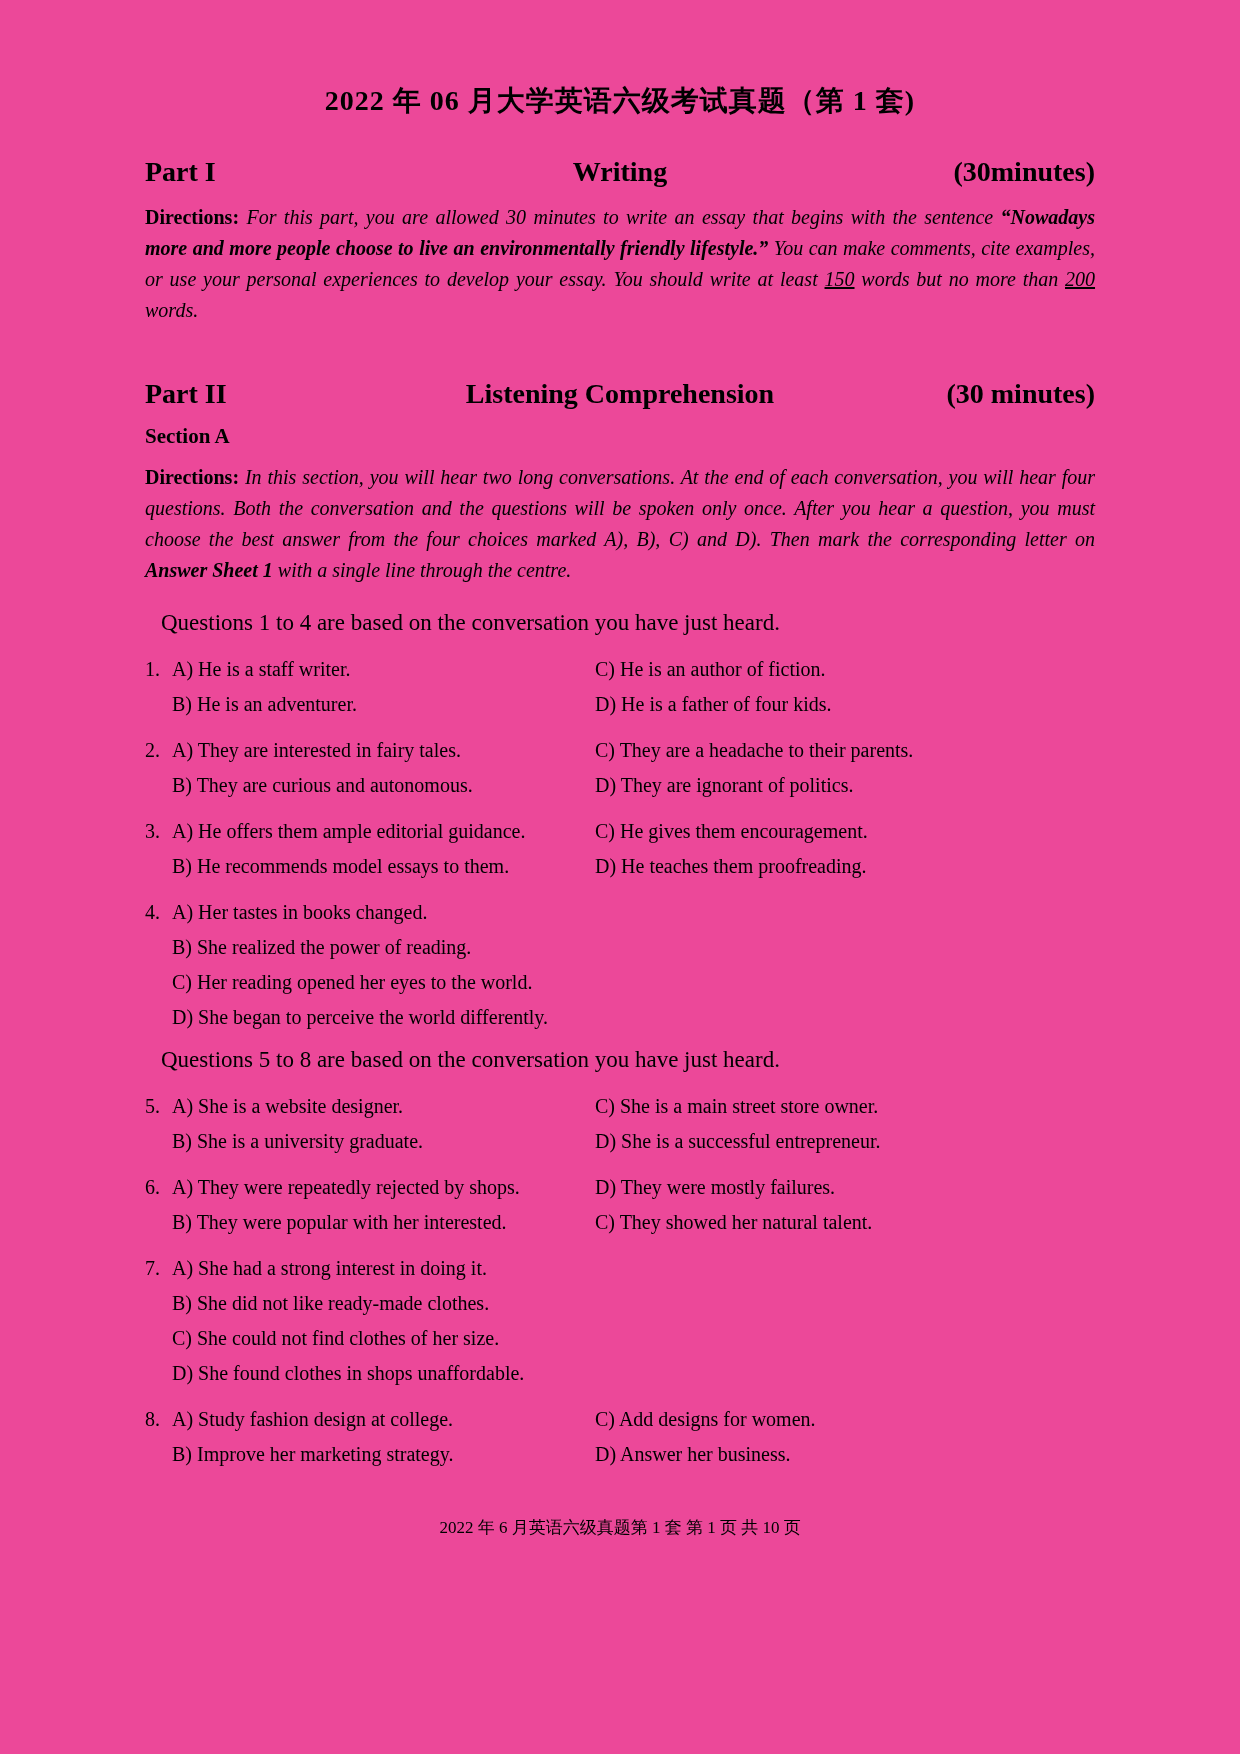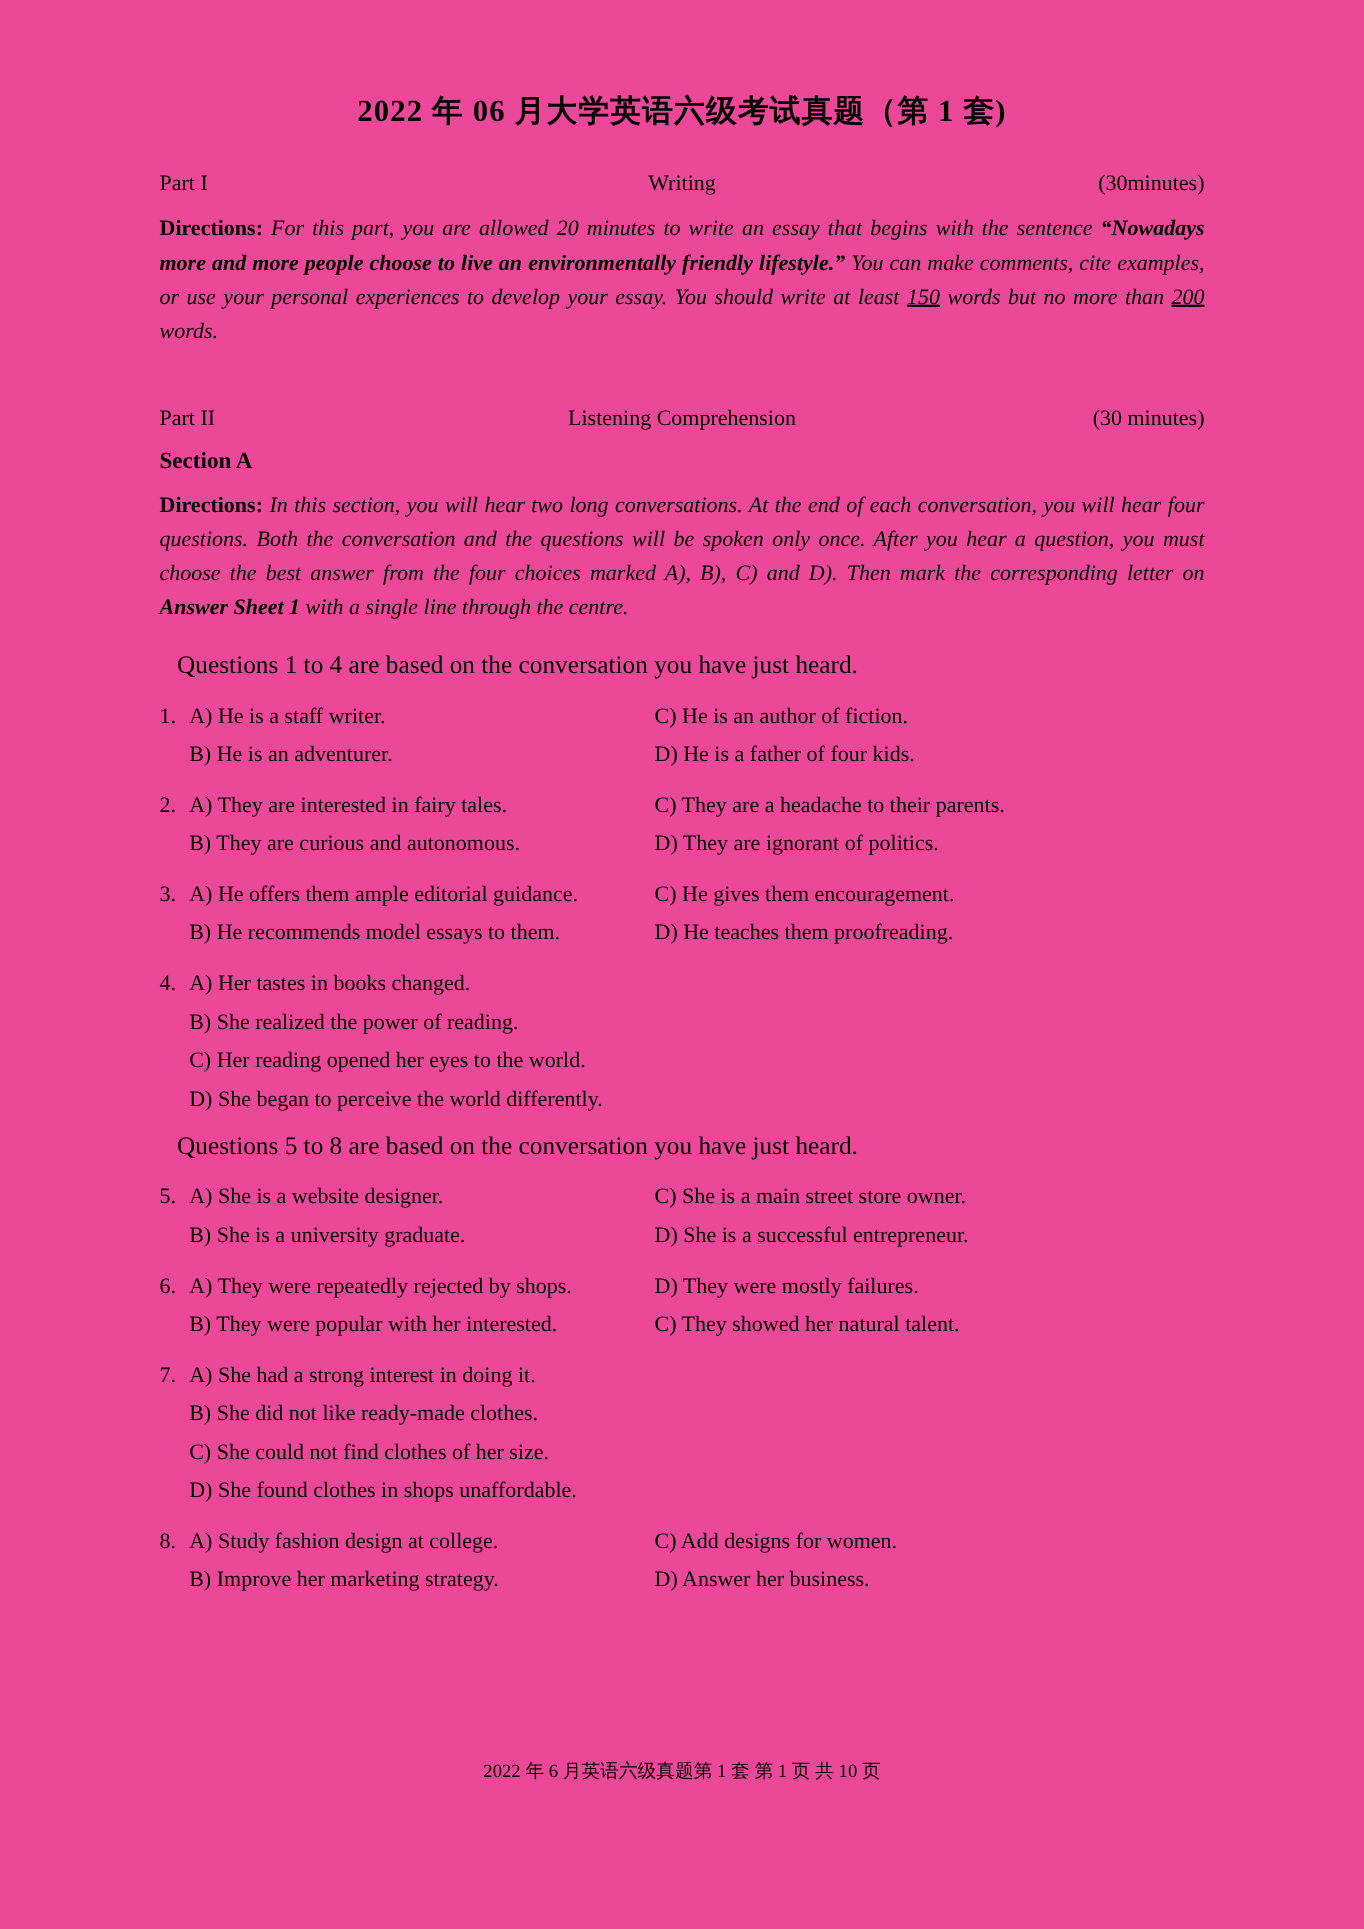--- a/index.html
+++ b/index.html
@@ -21,22 +21,22 @@
     text-align: center;
     font-size: 28px;
     font-weight: bold;
     letter-spacing: 1px;
     margin-bottom: 36px;
   }
   .part-row {
     display: grid;
     grid-template-columns: 1fr auto 1fr;
     align-items: baseline;
-    font-weight: normal;
-    font-size: 20px;
+    font-weight: bold;
+    font-size: 28px;
     margin-bottom: 14px;
   }
   .part-row .part-name { }
   .part-row .part-duration { text-align: right; }
   .directions {
     font-size: 20px;
     line-height: 31px;
     text-align: justify;
   }
   .directions .it { font-style: italic; }
@@ -60,21 +60,21 @@
     font-size: 20px;
     margin-bottom: 11px;
   }
   .question.stacked { display: block; }
   .q-left { width: 450px; flex: 0 0 450px; }
   .q-right { flex: 1; }
   .line { display: flex; line-height: 35px; }
   .q-num { width: 27px; flex: 0 0 27px; }
   .footer {
     position: absolute;
-    top: 1598px;
+    top: 1516px;
     left: 0;
     width: 100%;
     text-align: center;
     font-size: 17px;
   }
 </style>
 </head>
 <body>
 
 <div class="page">
@@ -82,21 +82,21 @@
   <h1 class="title">2022 年 06 月大学英语六级考试真题（第 1 套)</h1>
 
   <div class="part-row">
     <span class="part-label">Part I</span>
     <span class="part-name">Writing</span>
     <span class="part-duration">(30minutes)</span>
   </div>
 
   <p class="directions dir-part1">
     <span class="dir-label">Directions:</span>
-    <span class="it">For this part, you are allowed 20 minutes to write an essay that begins with the sentence</span>
+    <span class="it">For this part, you are allowed 30 minutes to write an essay that begins with the sentence</span>
     <span class="bi">“Nowadays more and more people choose to live an environmentally friendly lifestyle.”</span>
     <span class="it">You can make comments, cite examples, or use your personal experiences to develop your essay. You should write at least</span>
     <span class="it u">150</span>
     <span class="it">words but no more than</span>
     <span class="it u">200</span>
     <span class="it">words.</span>
   </p>
 
   <div class="part-row">
     <span class="part-label">Part II</span>

